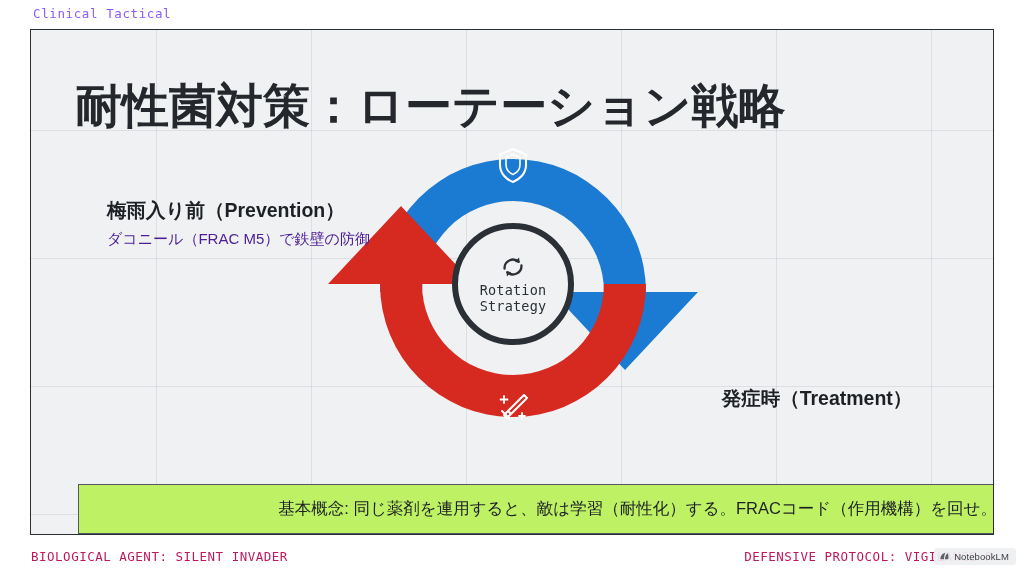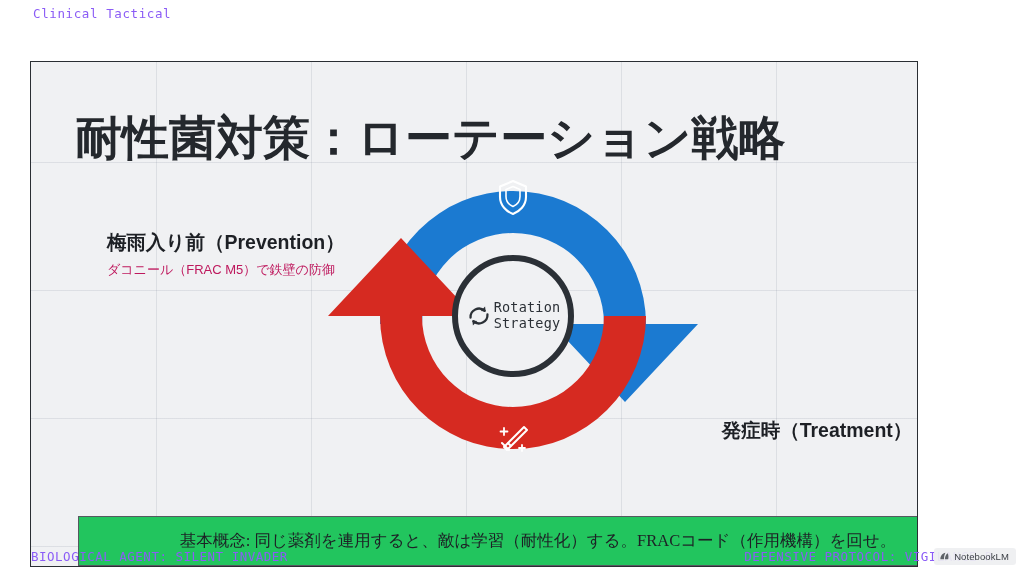--- a/index.html
+++ b/index.html
@@ -25,27 +25,26 @@
     letter-spacing: 0.6px;
     color: #8b5cf6;
     white-space: nowrap;
   }
 
   
   .slide {
     position: absolute;
     left: 30px;
     top: 29px;
-    width: 888px;
+    width: 964px;
     height: 506px;
     background: #f0f1f3;
     border: 1.5px solid #2a2e33;
     box-sizing: border-box;
     overflow: hidden;
-    margin-top: 32px;
   }
   .grid {
     position: absolute;
     inset: 0;
     background-image:
       linear-gradient(to right, rgba(120,130,145,0.16) 1px, transparent 1px),
       linear-gradient(to bottom, rgba(120,130,145,0.16) 1px, transparent 1px);
     background-size: 155px 128px;
     background-position: 125px 100px;
     pointer-events: none;
@@ -79,20 +78,21 @@
     left: 50%;
     top: 50%;
     transform: translate(-50%, -50%);
     width: 122px;
     height: 122px;
     border-radius: 50%;
     background: #f0f1f3;
     border: 6px solid #2b3036;
     box-sizing: border-box;
     display: flex;
+    flex-direction: column;
     align-items: center;
     justify-content: center;
     gap: 2px;
   }
   .center-icon {
     width: 26px;
     height: 26px;
     margin-bottom: 1px;
   }
   .center-text {
@@ -119,55 +119,54 @@
   }
   .label-title {
     font-size: 19.5px;
     font-weight: 700;
     color: #1d2025;
     white-space: nowrap;
     line-height: 1.3;
   }
   .label-sub {
     margin-top: 6px;
-    font-size: 13px;
-    color: #be185d;
+    font-size: 15px;
+    color: #4c1d95;
     white-space: nowrap;
     line-height: 1.35;
   }
 
   
   .note-box {
     position: absolute;
     left: 47px;
     top: 454px;
     width: 920px;
     height: 50px;
     box-sizing: border-box;
     border: 1.5px solid #55595f;
-    background: #22c55e;
+    background: #bef264;
     display: flex;
     align-items: center;
-    justify-content: center;
-    font-family: Liberation Serif, serif;
+    justify-content: flex-end;
   }
   .note-text {
     font-size: 16.5px;
     color: #1d2025;
     white-space: nowrap;
   }
 
   
   .footer-left, .footer-right {
     position: absolute;
     top: 549px;
     font-family: "DejaVu Sans Mono", "Liberation Mono", monospace;
     font-size: 12.5px;
     letter-spacing: 0.5px;
-    color: #8b5cf6;
+    color: #be185d;
     white-space: nowrap;
   }
   .footer-left { left: 31px; }
   .footer-right { right: 31px; }
 
   .nlm-badge {
     position: absolute;
     right: 8px;
     top: 548px;
     height: 17px;

